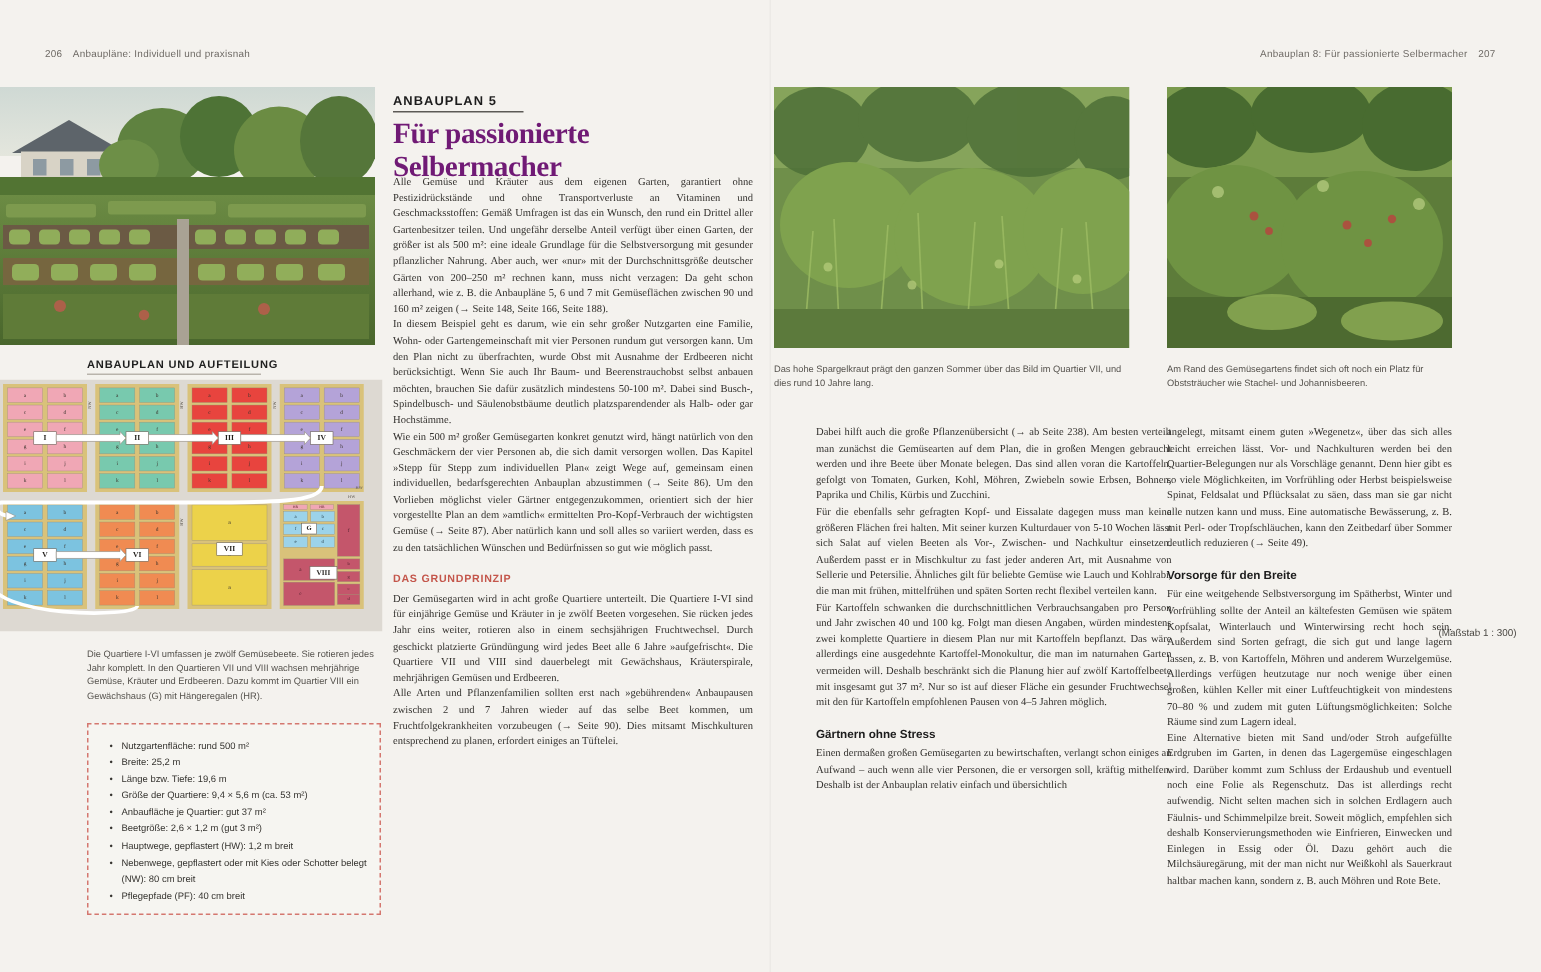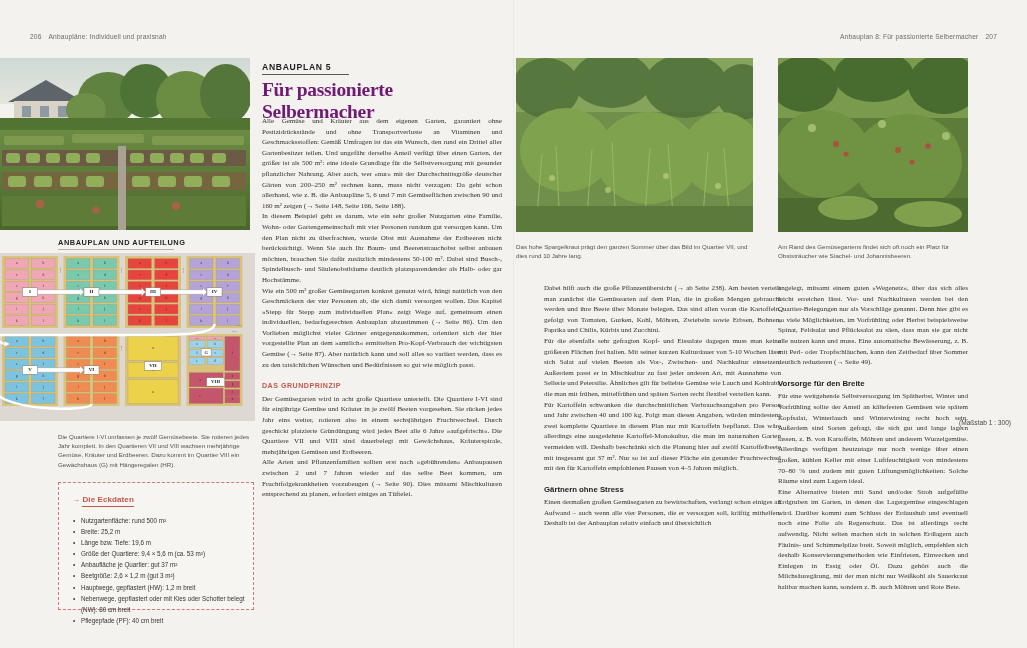--- a/index.html
+++ b/index.html
@@ -459,23 +459,20 @@
           <text x="234.5" y="79" font-size="2.9" fill="#5d574e" text-anchor="middle" font-family="&quot;Liberation Sans&quot;, sans-serif">HW</text>
           <text x="239.5" y="72.8" font-size="2.9" fill="#5d574e" text-anchor="middle" font-family="&quot;Liberation Sans&quot;, sans-serif">HW</text>
           <text x="-1" y="72" font-size="2.9" fill="#5d574e" text-anchor="middle" font-family="&quot;Liberation Sans&quot;, sans-serif"></text>
         </g>
     </svg>
   </div>
   <div class="plan-scale">(Maßstab 1 : 300)</div>
   <div class="plan-cap">Die Quartiere I-VI umfassen je zwölf Gemüsebeete. Sie rotieren jedes Jahr komplett. In den Quartieren VII und VIII wachsen mehrjährige Gemüse, Kräuter und Erdbeeren. Dazu kommt im Quartier VIII ein Gewächshaus (G) mit Hängeregalen (HR).</div>
 
   <div class="eck">
-    <div class="h4wrap">
-      <h4><span>→</span> <u>Die Eckdaten</u></h4>
-    </div>
     <ul id="eck-list">
         <li>Nutzgartenfläche: rund 500 m²</li>
         <li>Breite: 25,2 m</li>
         <li>Länge bzw. Tiefe: 19,6 m</li>
         <li>Größe der Quartiere: 9,4 × 5,6 m (ca. 53 m²)</li>
         <li>Anbaufläche je Quartier: gut 37 m²</li>
         <li>Beetgröße: 2,6 × 1,2 m (gut 3 m²)</li>
         <li>Hauptwege, gepflastert (HW): 1,2 m breit</li>
         <li>Nebenwege, gepflastert oder mit Kies oder Schotter belegt (NW): 80 cm breit</li>
         <li>Pflegepfade (PF): 40 cm breit</li>

